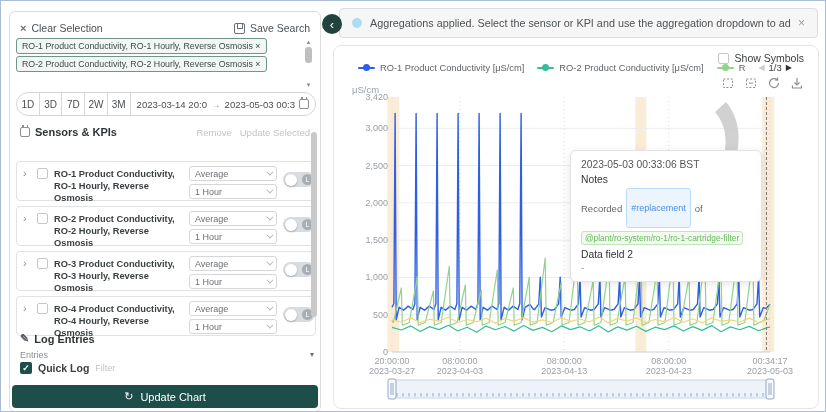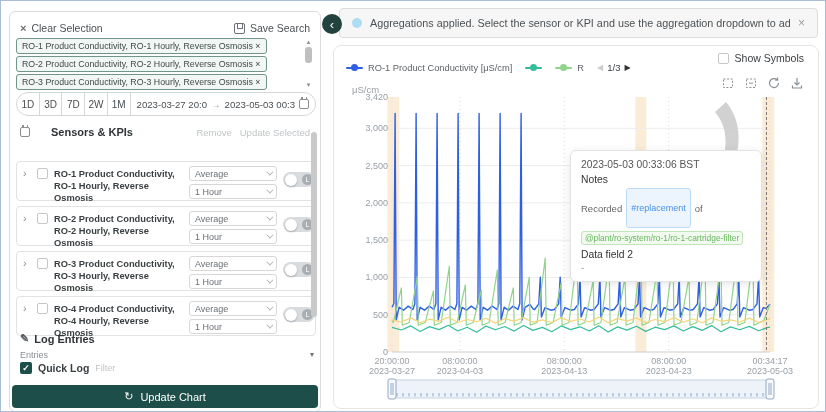--- a/index.html
+++ b/index.html
@@ -28,21 +28,21 @@
   .range-row { position:absolute; left:6px; top:80px; width:300px; height:24px;
                border:1px solid #d7d7d7; border-radius:12px; display:flex; align-items:stretch; overflow:hidden; }
   .range-btn { width:29px; border-right:1px solid #d7d7d7; font-size:10px; color:#4a4f52;
                display:flex; align-items:center; justify-content:center; cursor:pointer; }
   .date-cell { flex:1; display:flex; align-items:center; gap:4px; padding:0 6px; font-size:9.6px; color:#4a4f52; white-space:nowrap; }
   .cal-icon { width:10px; height:10px; border:1.2px solid #8a8f94; border-radius:2px; position:relative; flex:none; }
   .cal-icon:before { content:""; position:absolute; left:1px; top:-3px; width:1.5px; height:3px; background:#8a8f94; }
   .cal-icon:after  { content:""; position:absolute; right:1px; top:-3px; width:1.5px; height:3px; background:#8a8f94; }
 
   .sensors-header { position:absolute; left:10px; top:114px; right:10px; display:flex; justify-content:space-between; align-items:center; }
-  .sh-title { font-size:11px; font-weight:bold; color:#2f3437; display:flex; gap:21px; align-items:center; }
+  .sh-title { font-size:11px; font-weight:bold; color:#2f3437; display:flex; gap:5px; align-items:center; }
   .gray-links { font-size:9.5px; color:#c0c4c6; display:flex; gap:8px; }
 
   .table-head { position:absolute; left:10px; top:131px; right:10px; height:14px; font-size:10px; color:#5a6065;margin-top:20px; }
   .th-name { position:absolute; left:28px; } .th-agg { position:absolute; left:168px; } .th-axis { position:absolute; left:260px;text-align:right; }
   .cb { display:inline-block; width:11px; height:11px; border:1.2px solid #c3c7ca; border-radius:2px; background:#fff; }
   .th-cb { position:absolute; left:10px; top:0; }
 
   .sensor-rows { position:absolute; left:6px; top:149px; width:300px; }
   .sensor-row { position:relative; height:40px; border:1px solid #e2e2e2; border-radius:4px; margin-bottom:5px; background:#fff; }
   .row-caret { position:absolute; left:6px; top:5px; color:#8a8f94; font-size:11px; }
@@ -79,21 +79,21 @@
             border:1px solid #dcdcdc; border-radius:4px; display:flex; align-items:center; gap:8px; padding:0 12px; z-index:20; }
   .info-dot { width:10px; height:10px; border-radius:50%; background:#aedcf3; flex:none; }
   .banner-text { flex:1; font-size:10.8px; color:#4c5155; white-space:nowrap; overflow:hidden; }
   .banner-close { color:#9aa0a6; font-size:12px; cursor:pointer; }
 
   .chart-card { position:absolute; left:332px; top:44px; width:486px; height:364px; background:#fff;
                 border:1px solid #e6e6e6; border-radius:8px; }
   .show-symbols { position:absolute; right:14px; top:6px; display:flex; gap:6px; align-items:center; font-size:10.5px; color:#3c4043; z-index:5;padding-left:7px; }
   .toolbox { position:absolute; right:14px; top:30px; display:flex; gap:9px; z-index:5; }
   .toolbox svg { display:block; }
-  .legend { position:absolute; left:12px; top:16px; display:flex; align-items:center; gap:13px; z-index:5; }
+  .legend { position:absolute; left:24px; top:16px; display:flex; align-items:center; gap:13px; z-index:5; }
   .lg-item { display:flex; align-items:center; gap:5px; font-size:9.3px; color:#5f6368; }
   .lg-mark { width:17px; height:2px; position:relative; border-radius:1px; }
   .lg-dot { position:absolute; left:5px; top:-2.5px; width:7px; height:7px; border-radius:50%; }
   .lg-pg { display:flex; align-items:center; gap:4px; font-size:9.5px; color:#3c4043; }
   .pg-prev { color:#cccccc; font-size:8px; } .pg-next { color:#333; font-size:8px; cursor:pointer; }
   .unit-label { position:absolute; left:18px; top:38px; font-size:9.5px; color:#9aa0a6; z-index:5; }
 
   #chart-svg { position:absolute; left:0; top:0; }
   .annot-arrow { position:absolute; left:352px; top:50px; z-index:6; }
 
@@ -117,37 +117,36 @@
     </span>
     <span class="sb-link">
       <span class="save-icon"></span>
       <span>Save Search</span>
     </span>
   </div>
 
   <div class="chips">
     <div class="chip"><span>RO-1 Product Conductivity, RO-1 Hourly, Reverse Osmosis</span> <span>×</span></div>
     <div class="chip"><span>RO-2 Product Conductivity, RO-2 Hourly, Reverse Osmosis</span> <span>×</span></div>
-    <div class="chip"><span>RO-3 Product Conductivity, RO-3 Hourly, Reverse Osmosis</span> <span>×</span></div>
   </div>
   <div class="chips-scroll">
     <span class="scroll-arrow">▴</span>
     <span class="chips-thumb"></span>
     <span class="chips-track"></span>
     <span class="scroll-arrow">▾</span>
   </div>
 
   <div class="range-row">
     <span class="range-btn">1D</span>
     <span class="range-btn">3D</span>
     <span class="range-btn">7D</span>
     <span class="range-btn">2W</span>
-    <span class="range-btn">1M</span>
+    <span class="range-btn">3M</span>
     <span class="date-cell">
-      <span>2023-03-27 20:0</span>
+      <span>2023-03-14 20:0</span>
       <span style="color:#9aa0a6">→</span>
       <span>2023-05-03 00:3</span>
       <span class="cal-icon"></span>
     </span>
   </div>
 
   <div class="sensors-header">
     <span class="sh-title">
         <span class="cal-icon"></span>
       <span>Sensors &amp; KPIs</span>
@@ -310,20 +309,21 @@
     <span class="lg-item">
       <span class="lg-mark" style="background: rgb(47, 95, 227);">
           <span class="lg-dot" style="background: rgb(47, 95, 227);"></span>
         </span>
       <span>RO-1 Product Conductivity [μS/cm]</span>
     </span>
     <span class="lg-item">
       <span class="lg-mark" style="background: rgb(53, 189, 155);">
           <span class="lg-dot" style="background: rgb(53, 189, 155);"></span>
         </span>
+      <span>RO-2 Product Conductivity [μS/cm]</span>
     </span>
     <span class="lg-item">
       <span class="lg-mark" style="background: rgb(144, 212, 140);">
           <span class="lg-dot" style="background: rgb(144, 212, 140);"></span>
         </span>
       <span>R</span>
     </span>
     <span class="lg-pg">
       <span class="pg-prev">◀</span>
       <span>1/3</span>

